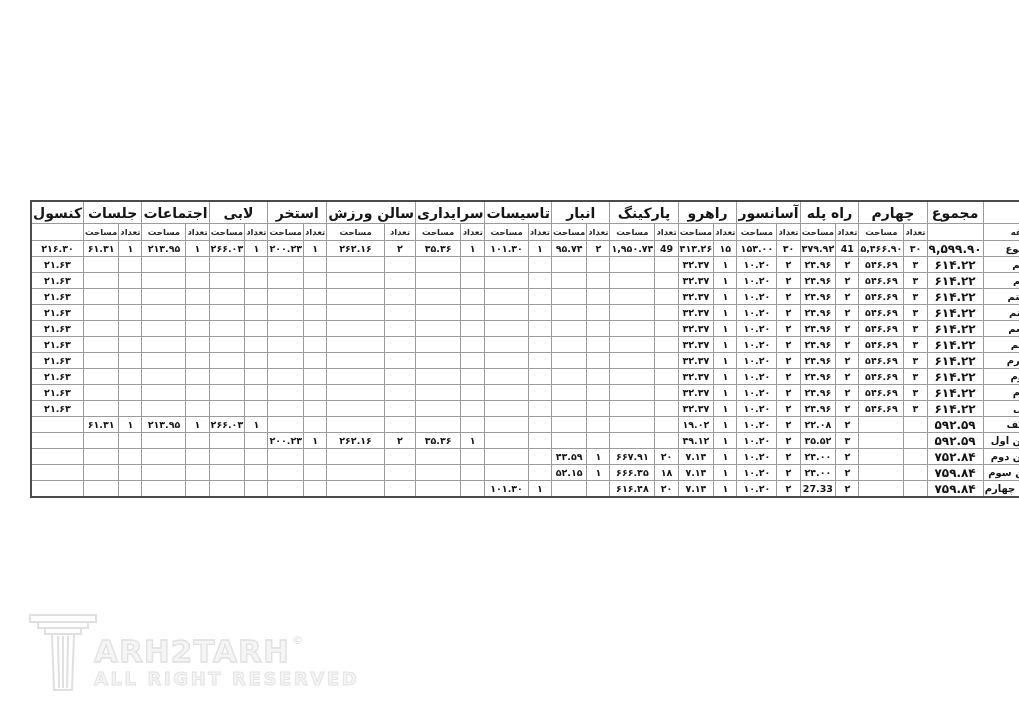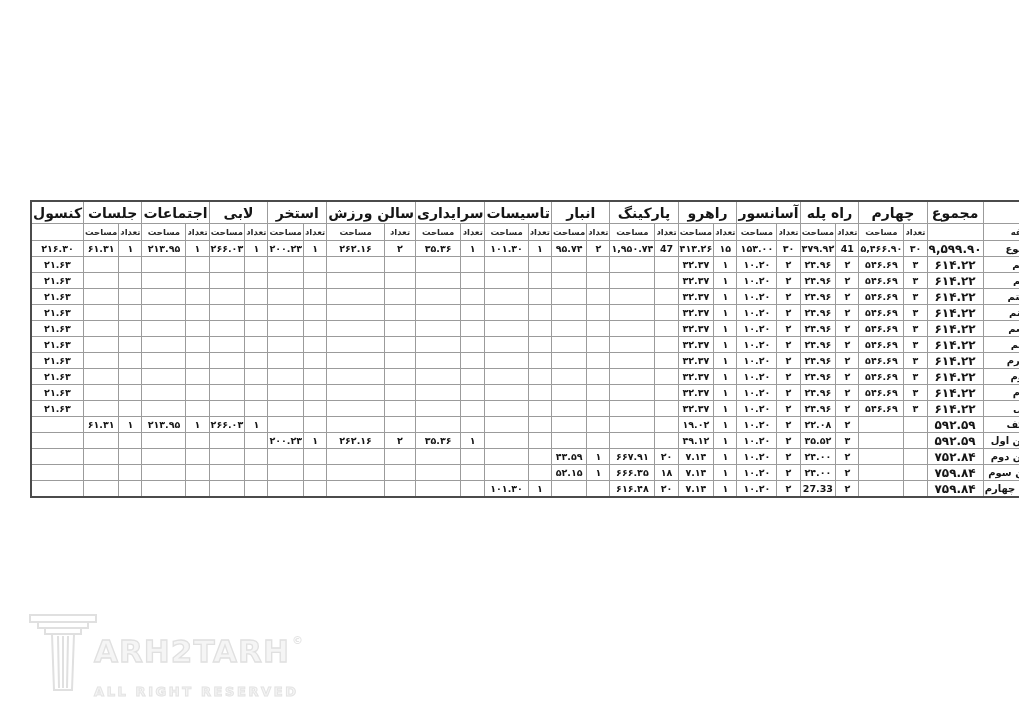--- a/index.html
+++ b/index.html
@@ -26,21 +26,21 @@
   
   .watermark { position:absolute; left:26px; top:612px; display:flex; align-items:flex-start; }
   .watermark .wm-text { margin-left:-8px; margin-top:24px; }
   .wm-brand-line { display:flex; align-items:flex-start; }
   .wm-brand {
     font-size:31px; font-weight:bold; letter-spacing:1px; line-height:1;
     color:#f5f5f5;text-align:right; -webkit-text-stroke:1.3px #e0e0e0;
   }
   .wm-copy { font-size:11px; color:#e3e3e3; margin-left:2px; margin-top:-2px; font-weight:bold; }
   .wm-tagline {
-    font-size:13px; font-weight:bold; letter-spacing:2.6px; line-height:1; margin-top:18px;
+    font-size:18px; font-weight:bold; letter-spacing:2.6px; line-height:1; margin-top:3px;
     color:#f5f5f5; -webkit-text-stroke:1px #e3e3e3;
   }
   .pillar-svg { display:block; }
 </style>
 </head>
 <body>
 
 <div class="table-wrap">
   <table class="schedule">
     <colgroup>
@@ -130,21 +130,21 @@
           <td class="floor-cell">مجموع</td>
           <td class="total-cell">۹,۵۹۹.۹۰</td>
           <td>۳۰</td>
           <td>۵,۴۶۶.۹۰</td>
           <td>41</td>
           <td>۳۷۹.۹۲</td>
           <td>۳۰</td>
           <td>۱۵۳.۰۰</td>
           <td>۱۵</td>
           <td>۴۱۳.۲۶</td>
-          <td>47</td>
+          <td>49</td>
           <td>۱,۹۵۰.۷۴</td>
           <td>۲</td>
           <td>۹۵.۷۴</td>
           <td>۱</td>
           <td>۱۰۱.۳۰</td>
           <td>۱</td>
           <td>۳۵.۳۶</td>
           <td>۲</td>
           <td>۲۶۲.۱۶</td>
           <td>۱</td>

